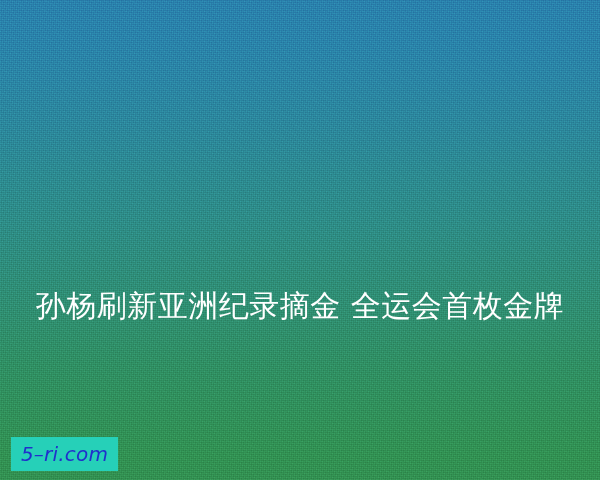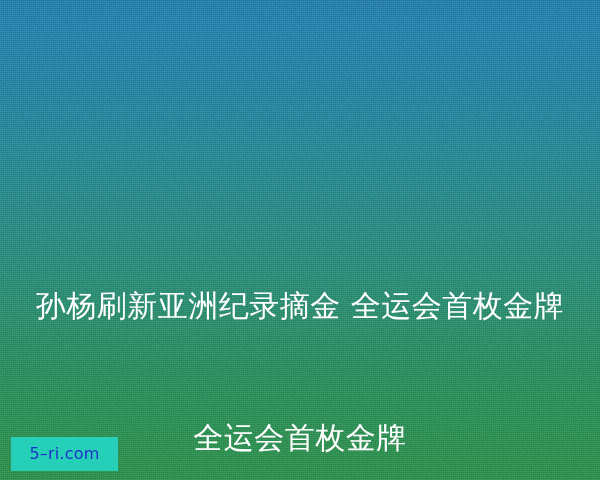--- a/index.html
+++ b/index.html
@@ -80,36 +80,36 @@
     top: 437px;
     width: 107px;
     height: 34px;
     background: #26d0b8;
     display: flex;
     align-items: center;
     justify-content: center;
   }
   #watermark-text {
     color: #2030cc;
-    font-size: 16px;
+    font-size: 20px;
     line-height: 1;
     letter-spacing: 0.2px;
     font-weight: 400;
     font-family: "DejaVu Sans", "Liberation Sans", sans-serif;
+    font-style: italic;
   }
 </style>
 </head>
 <body>
 
 <div id="banner">
 
   <div id="grain"></div>
 
   <div id="headline">
     <span class="headline-line">孙杨刷新亚洲纪录摘金 全运会首枚金牌</span>
-    <span class="headline-line">全运会首枚金牌</span>
   </div>
 
   <div id="watermark">
     <span id="watermark-text">5–ri.com</span>
   </div>
 
 </div>
 
 </body></html>

